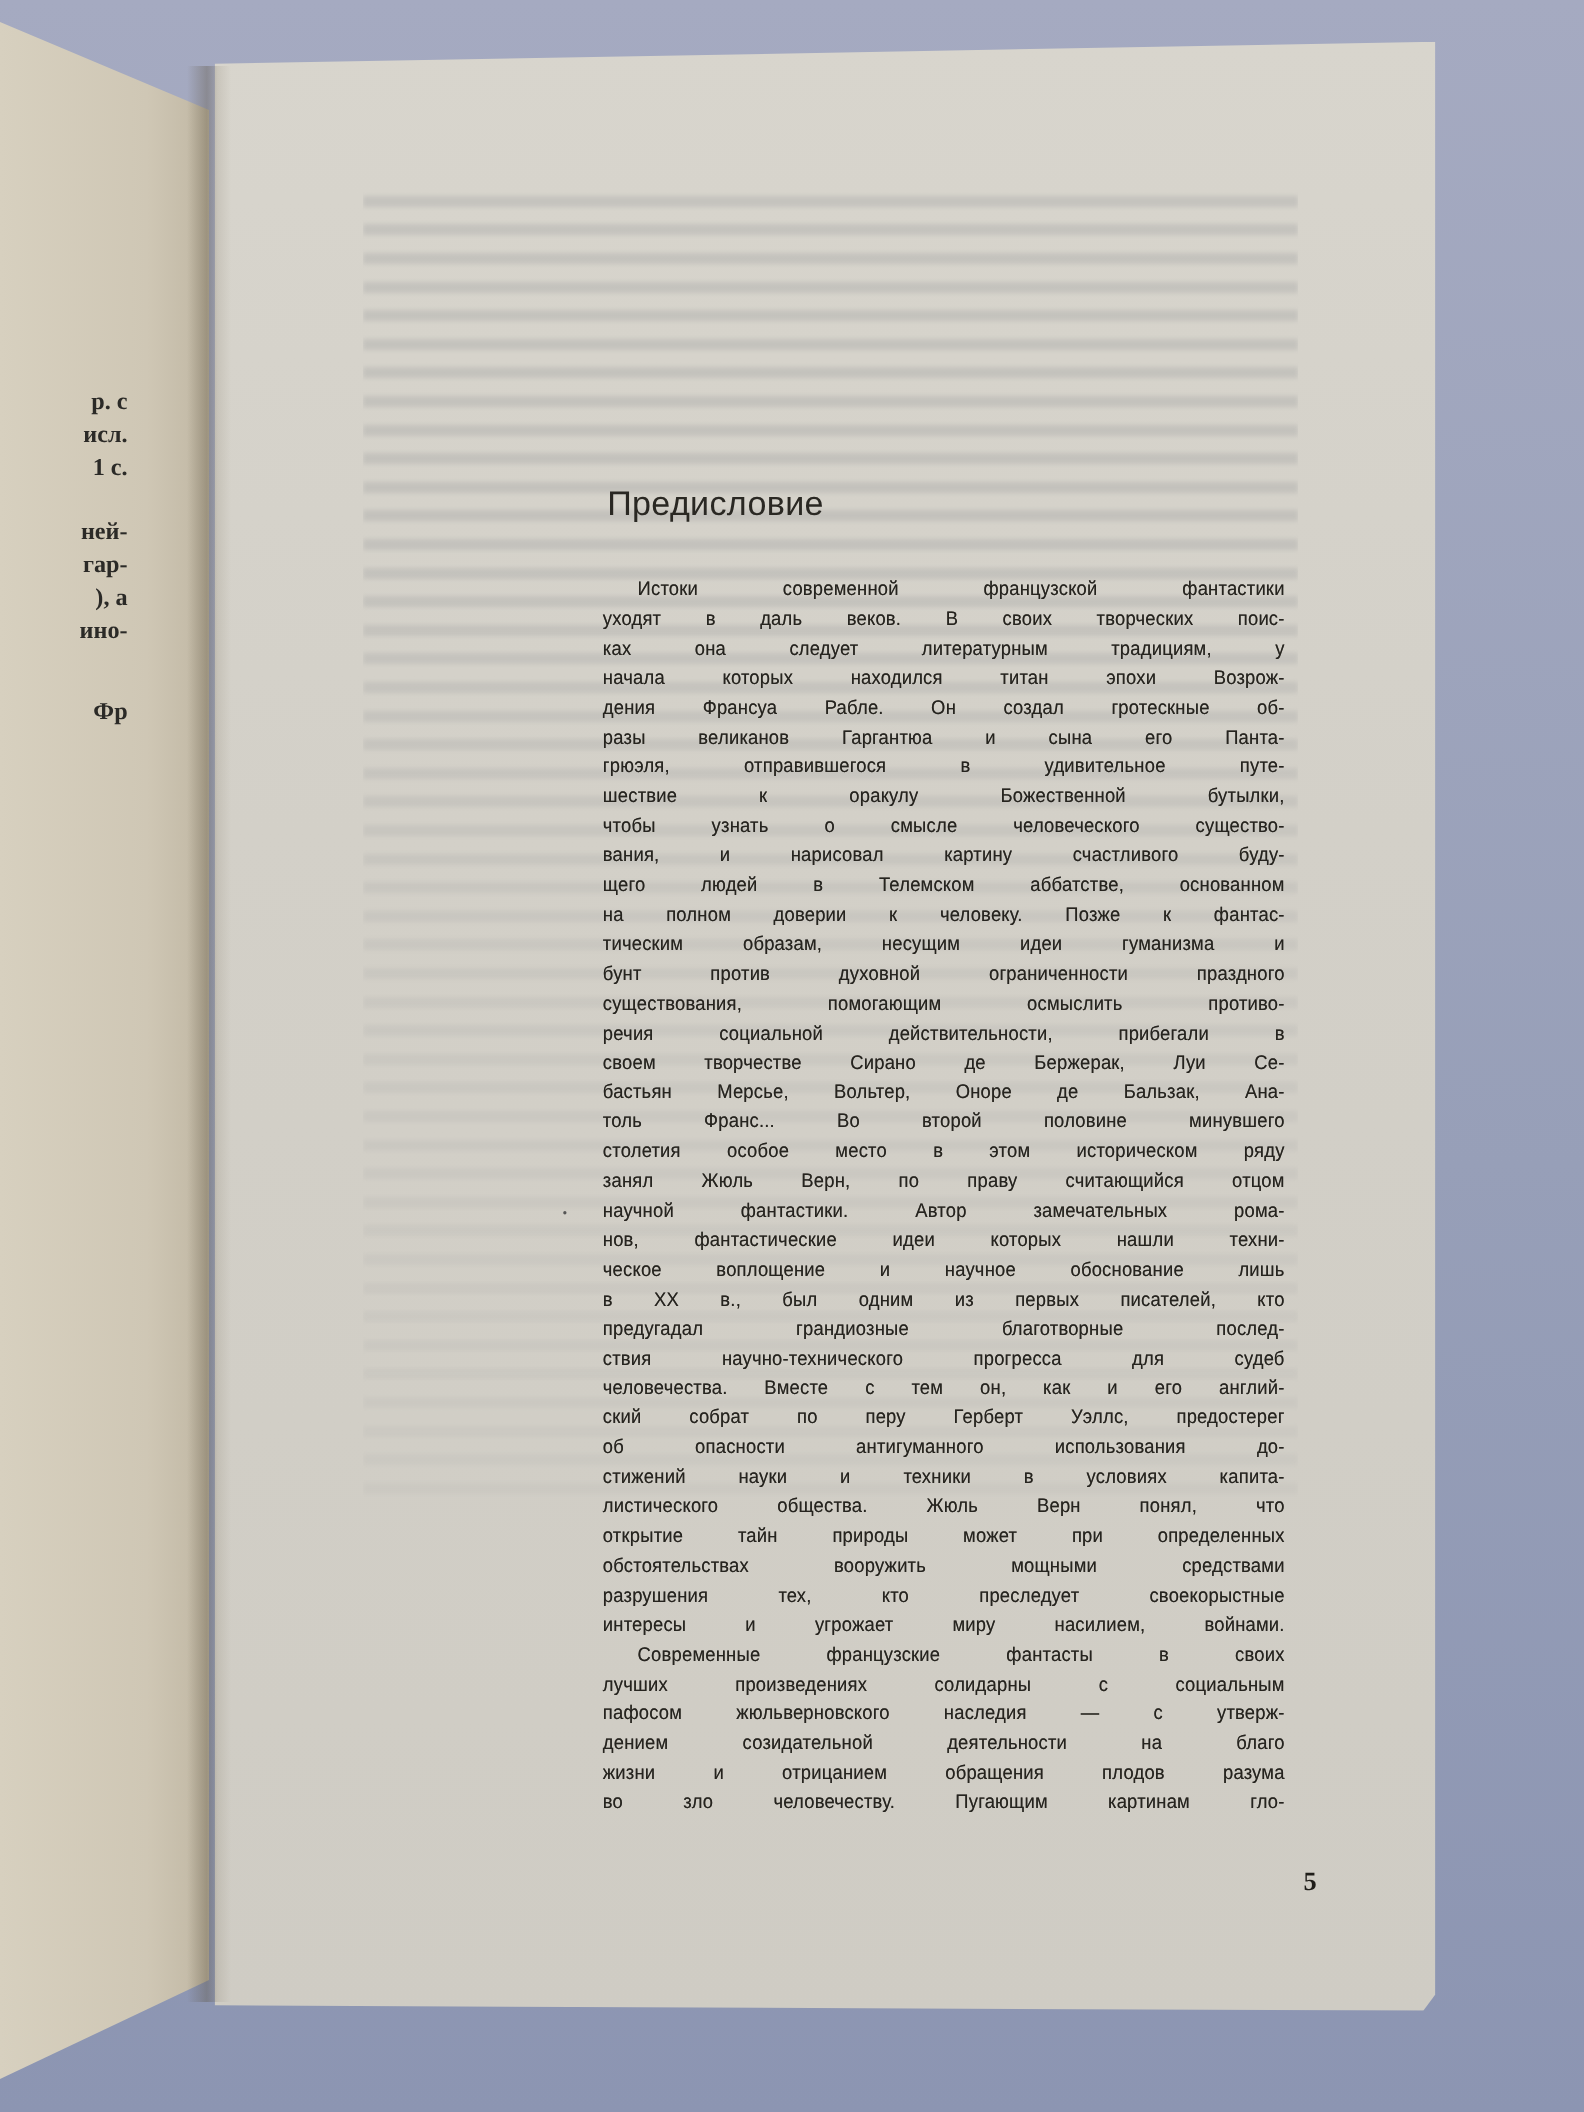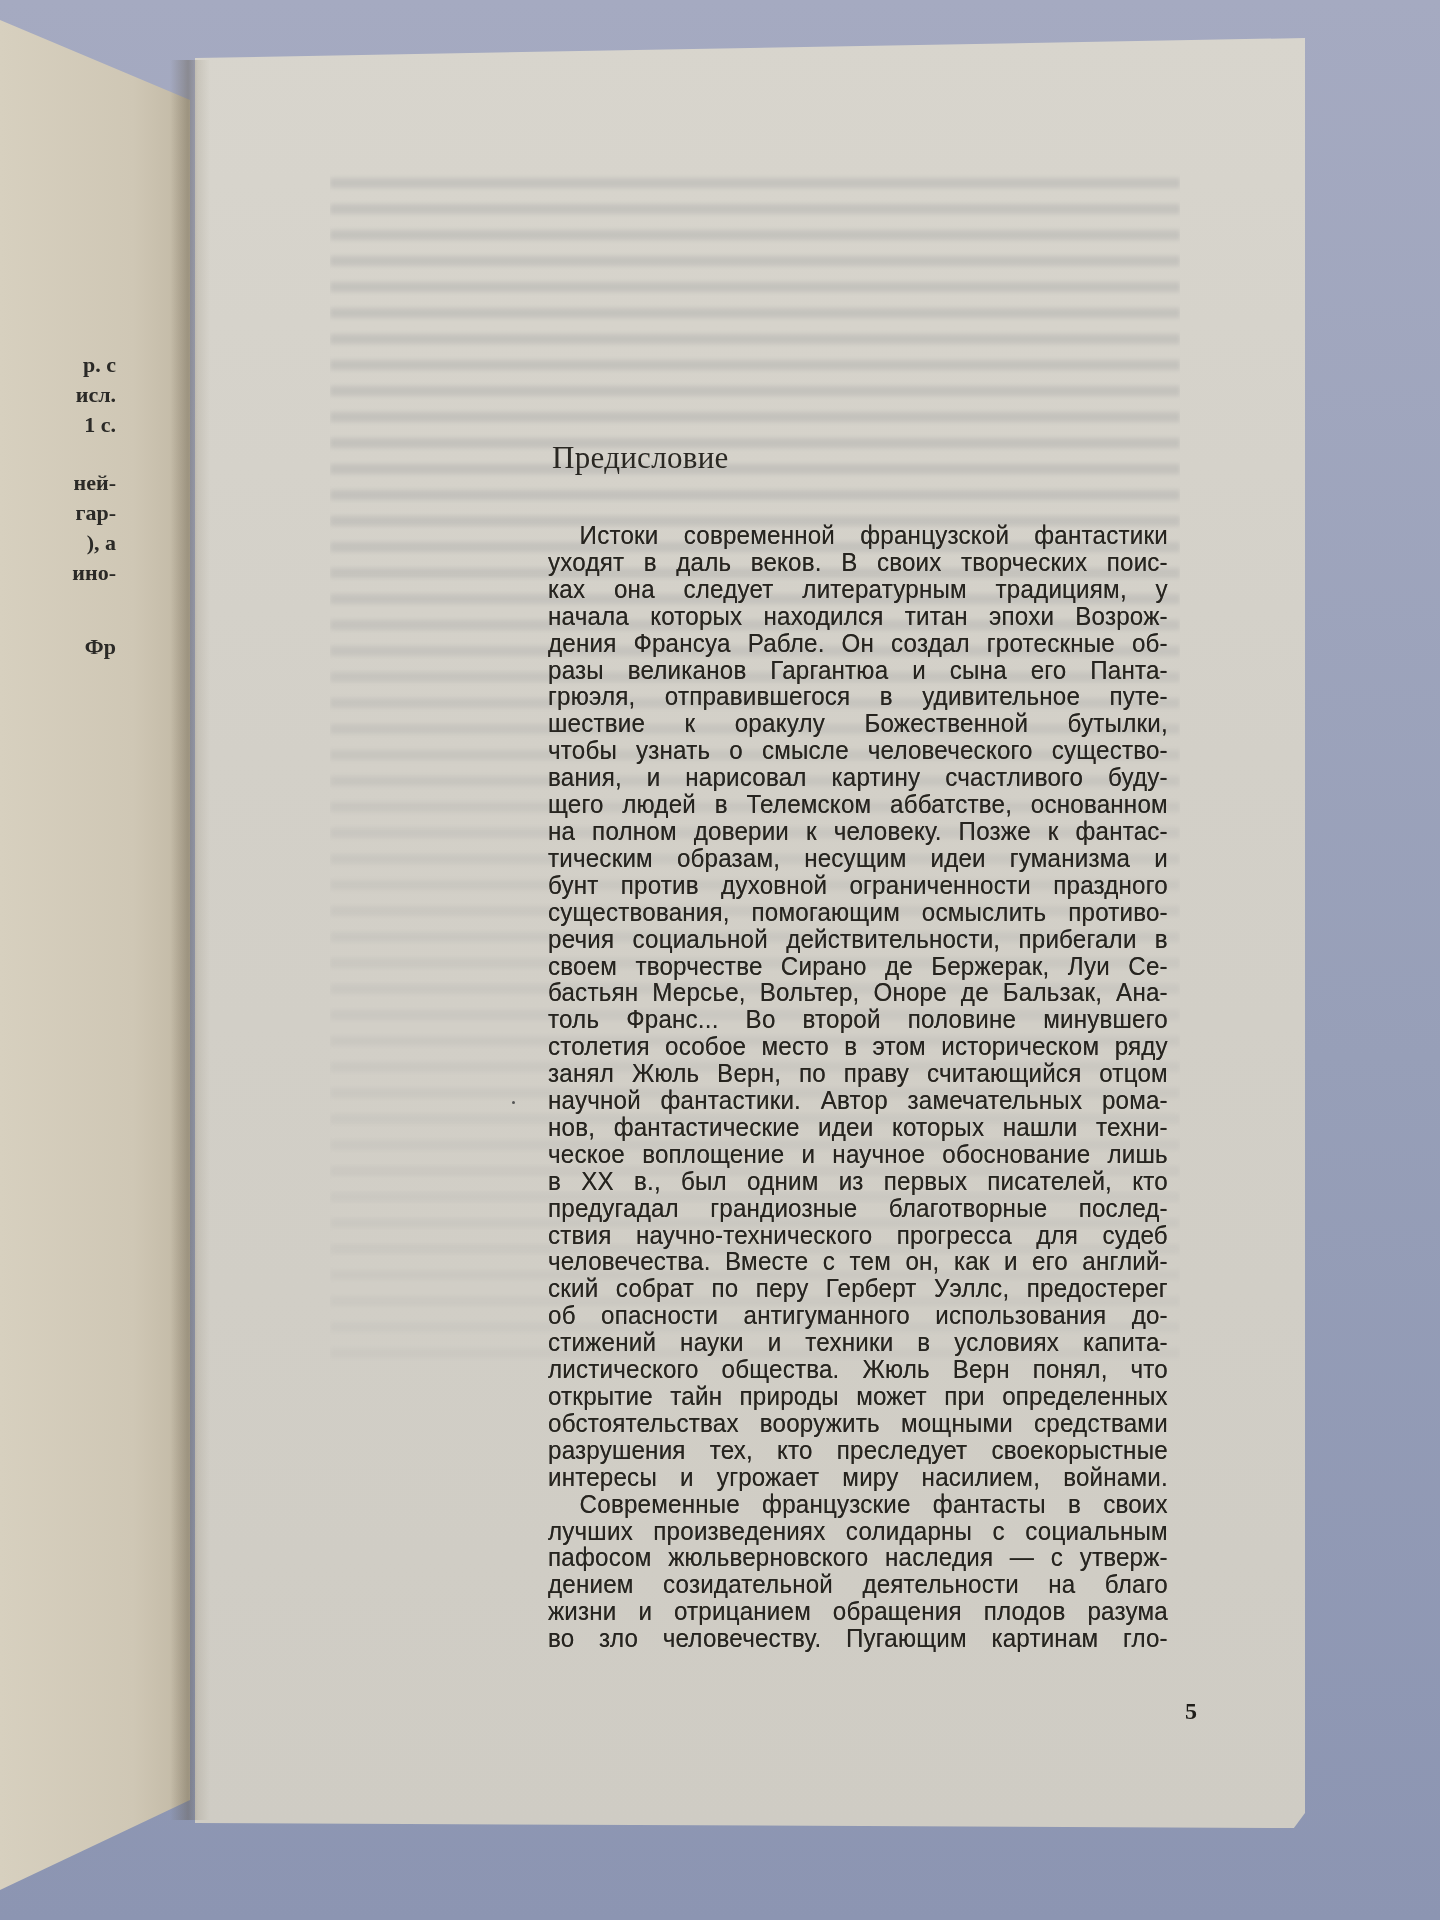--- a/index.html
+++ b/index.html
@@ -85,30 +85,30 @@
     }
     .content {
       position: absolute;
       left: 548px;
       top: 440px;
       width: 620px;
       z-index: 3;
       color: #26241f;
     }
     .heading {
-      font-family: Liberation Serif, serif;
+      font-family: Liberation Sans, sans-serif;
       font-size: 31px;
       font-weight: normal;
       margin: 0 0 46px 4px;
       letter-spacing: 0.3px;
       color: #2a2823;
     }
     .body-text {
       font-family: "Liberation Sans", "DejaVu Sans", sans-serif;
-      font-size: 26px;
+      font-size: 18px;
       line-height: 26.9px;
       color: #26241f;
       font-weight: bold;
       letter-spacing: 0.2px;
       -webkit-font-smoothing: antialiased;
       text-shadow: 0 0 0.6px rgba(30,28,24,0.6);
     }
     .line {
       display: block;
       white-space: nowrap;

